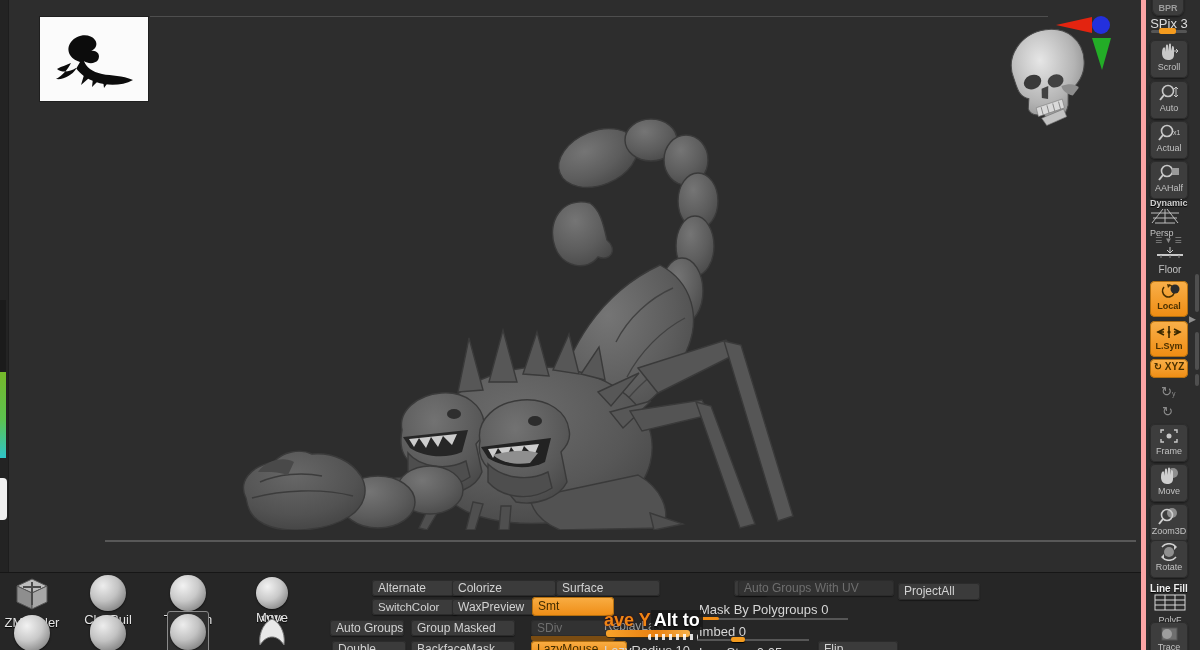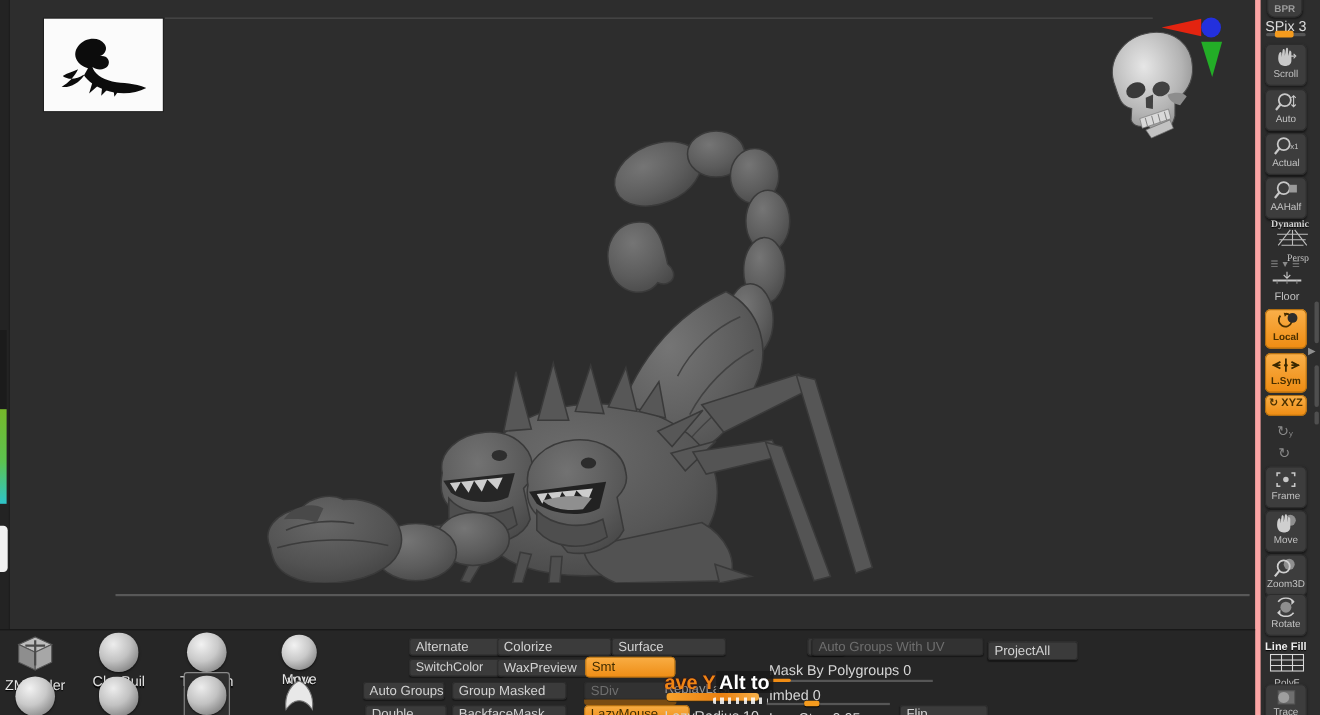--- a/index.html
+++ b/index.html
@@ -313,21 +313,21 @@
 
   <div class="shelf-btn" style="top:161px;height:33px;">
     <svg width="22" height="18" viewBox="0 0 22 18">
       <circle cx="9" cy="7" r="5.5" fill="none" stroke="#c8c8c8" stroke-width="1.6"></circle>
       <path d="M5 11 L1 16" stroke="#c8c8c8" stroke-width="2"></path>
       <rect x="14" y="4" width="7" height="7" fill="#9a9a9a"></rect>
     </svg>
     <span>AAHalf</span>
   </div>
 
-  <div class="abs" style="left:4px;top:198px;width:40px;text-align:right;font-family:Liberation Serif, serif;">
+  <div class="abs" style="left:4px;top:198px;width:40px;text-align:left;">
     <div style="font-size:9px;font-weight:bold;color:#cfcfcf;text-shadow:0 1px 1px #000;">Dynamic</div>
     <svg width="30" height="16" viewBox="0 0 30 16">
       <path d="M2 15 L13 1 M28 15 L17 1 M15 15 L15 1 M1 5 L29 5 M3 10 L27 10 M5 15 L25 15" stroke="#bdbdbd" stroke-width="1" fill="none"></path>
     </svg>
     <div style="font-size:9px;color:#c2c2c2;">Persp</div>
   </div>
 
   <div class="mini" style="left:9px;top:236px;">☰&nbsp;▼&nbsp;☰</div>
 
   <div class="abs" style="left:4px;top:246px;width:40px;text-align:center;">

